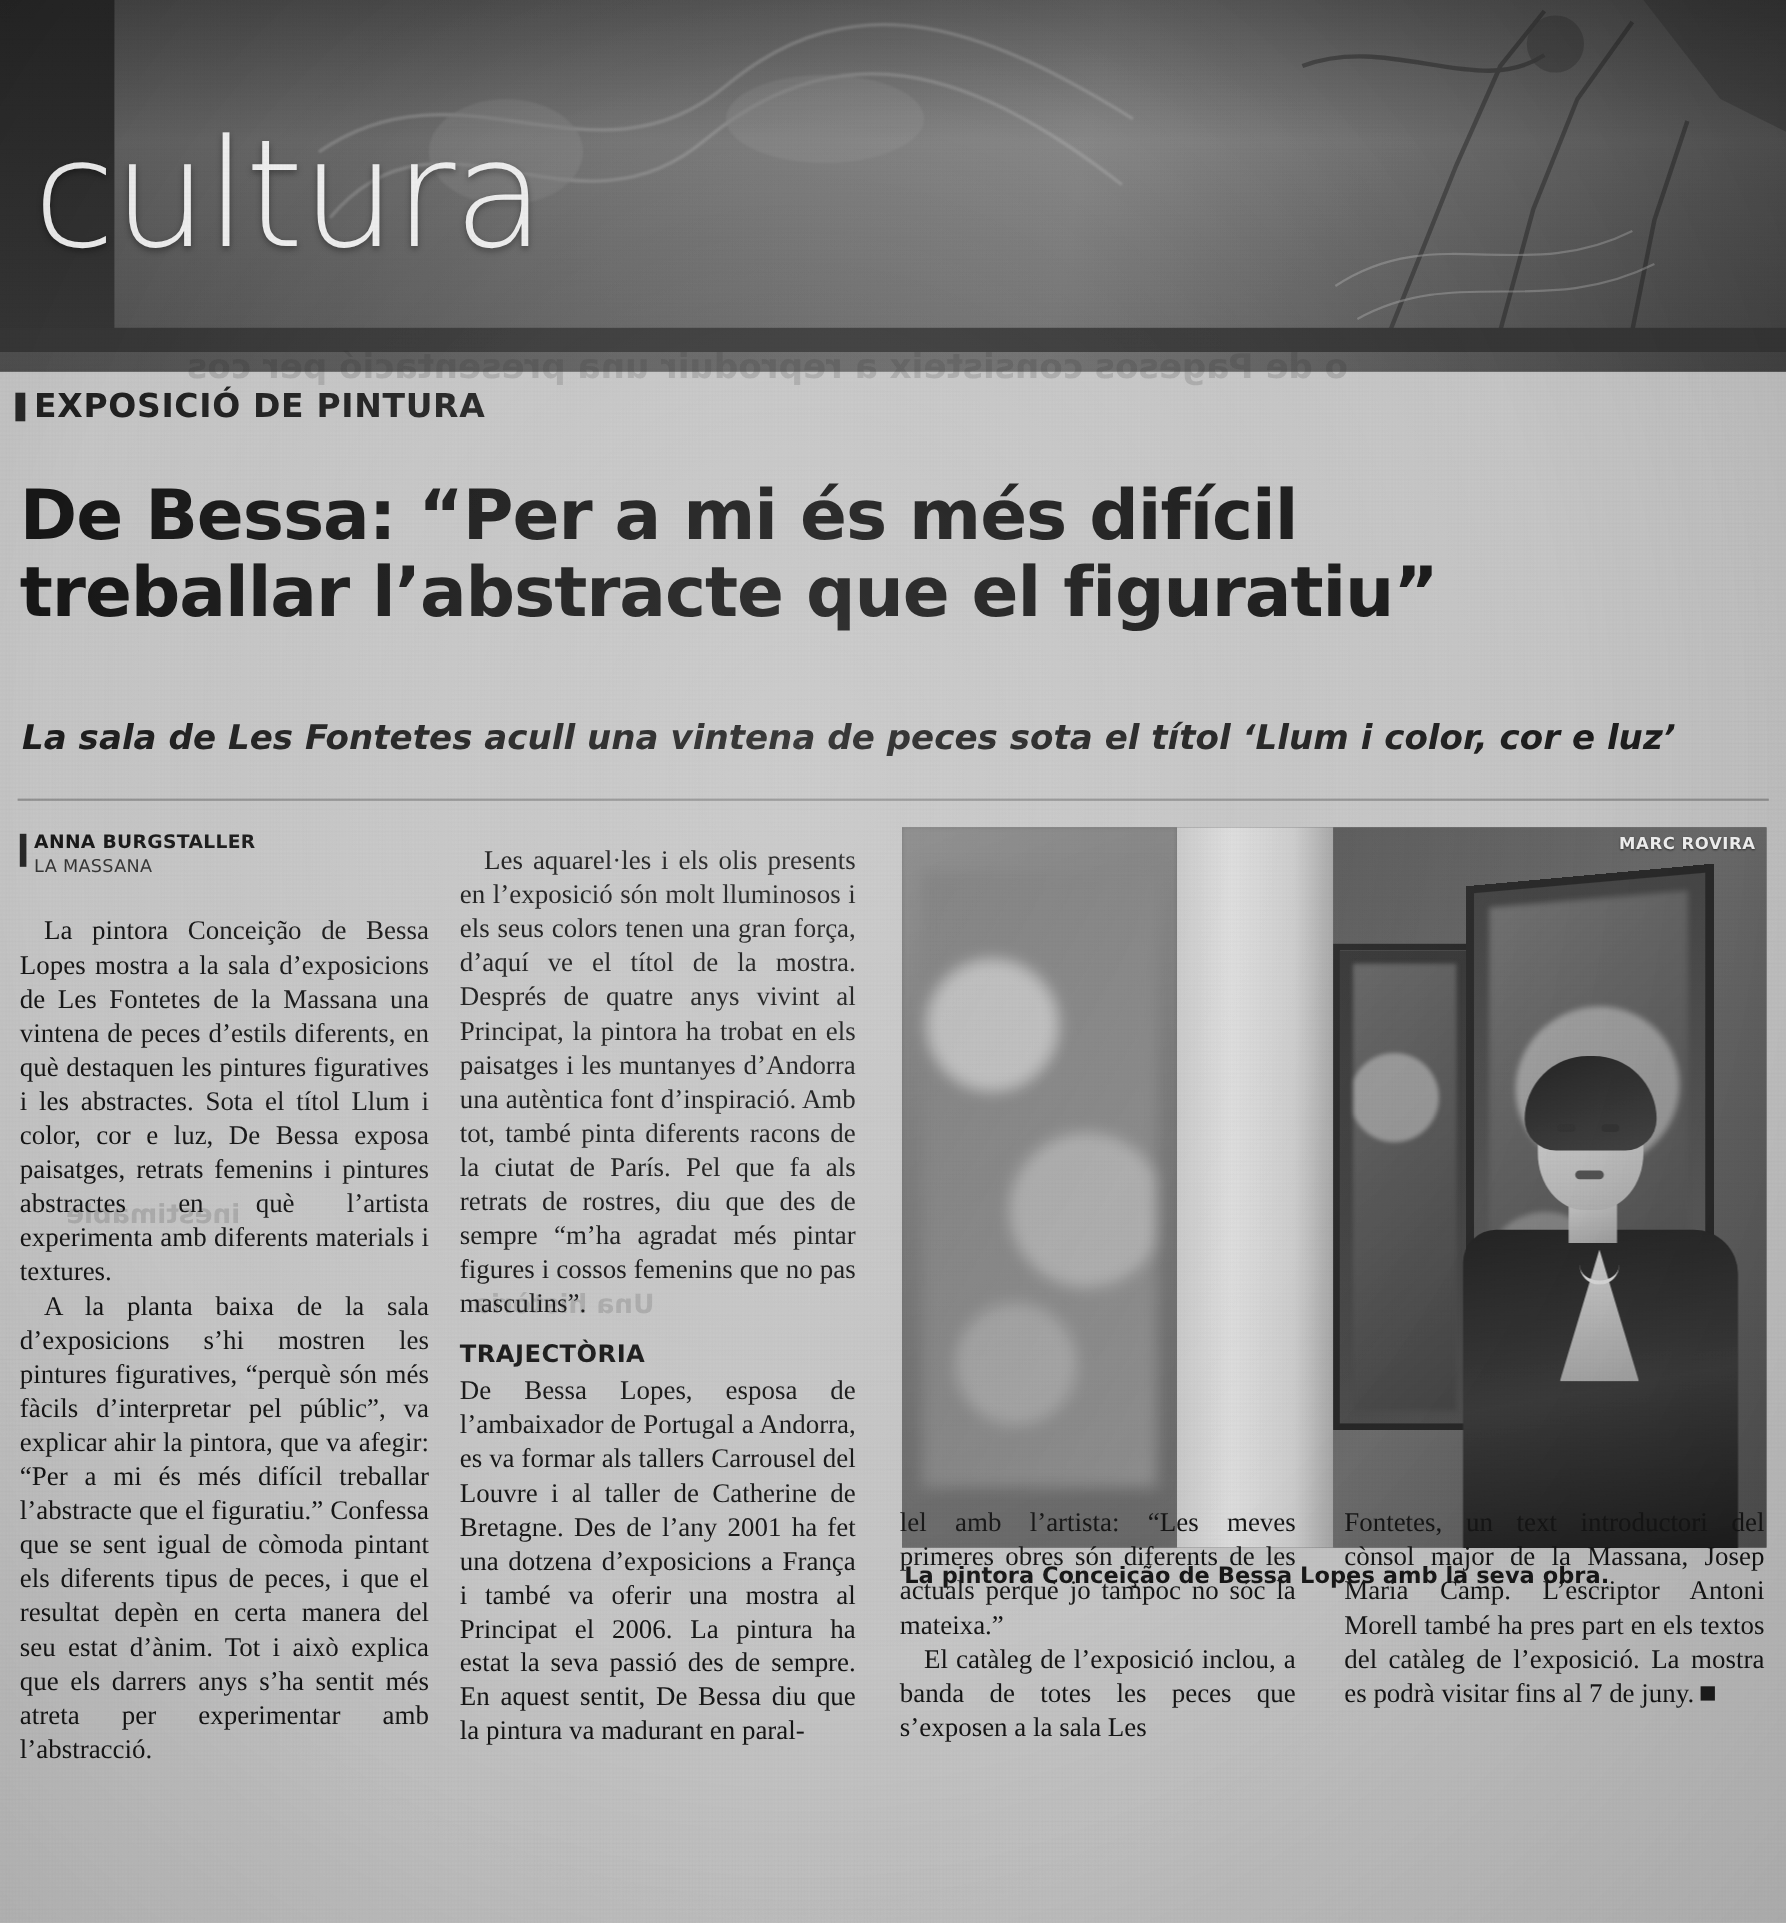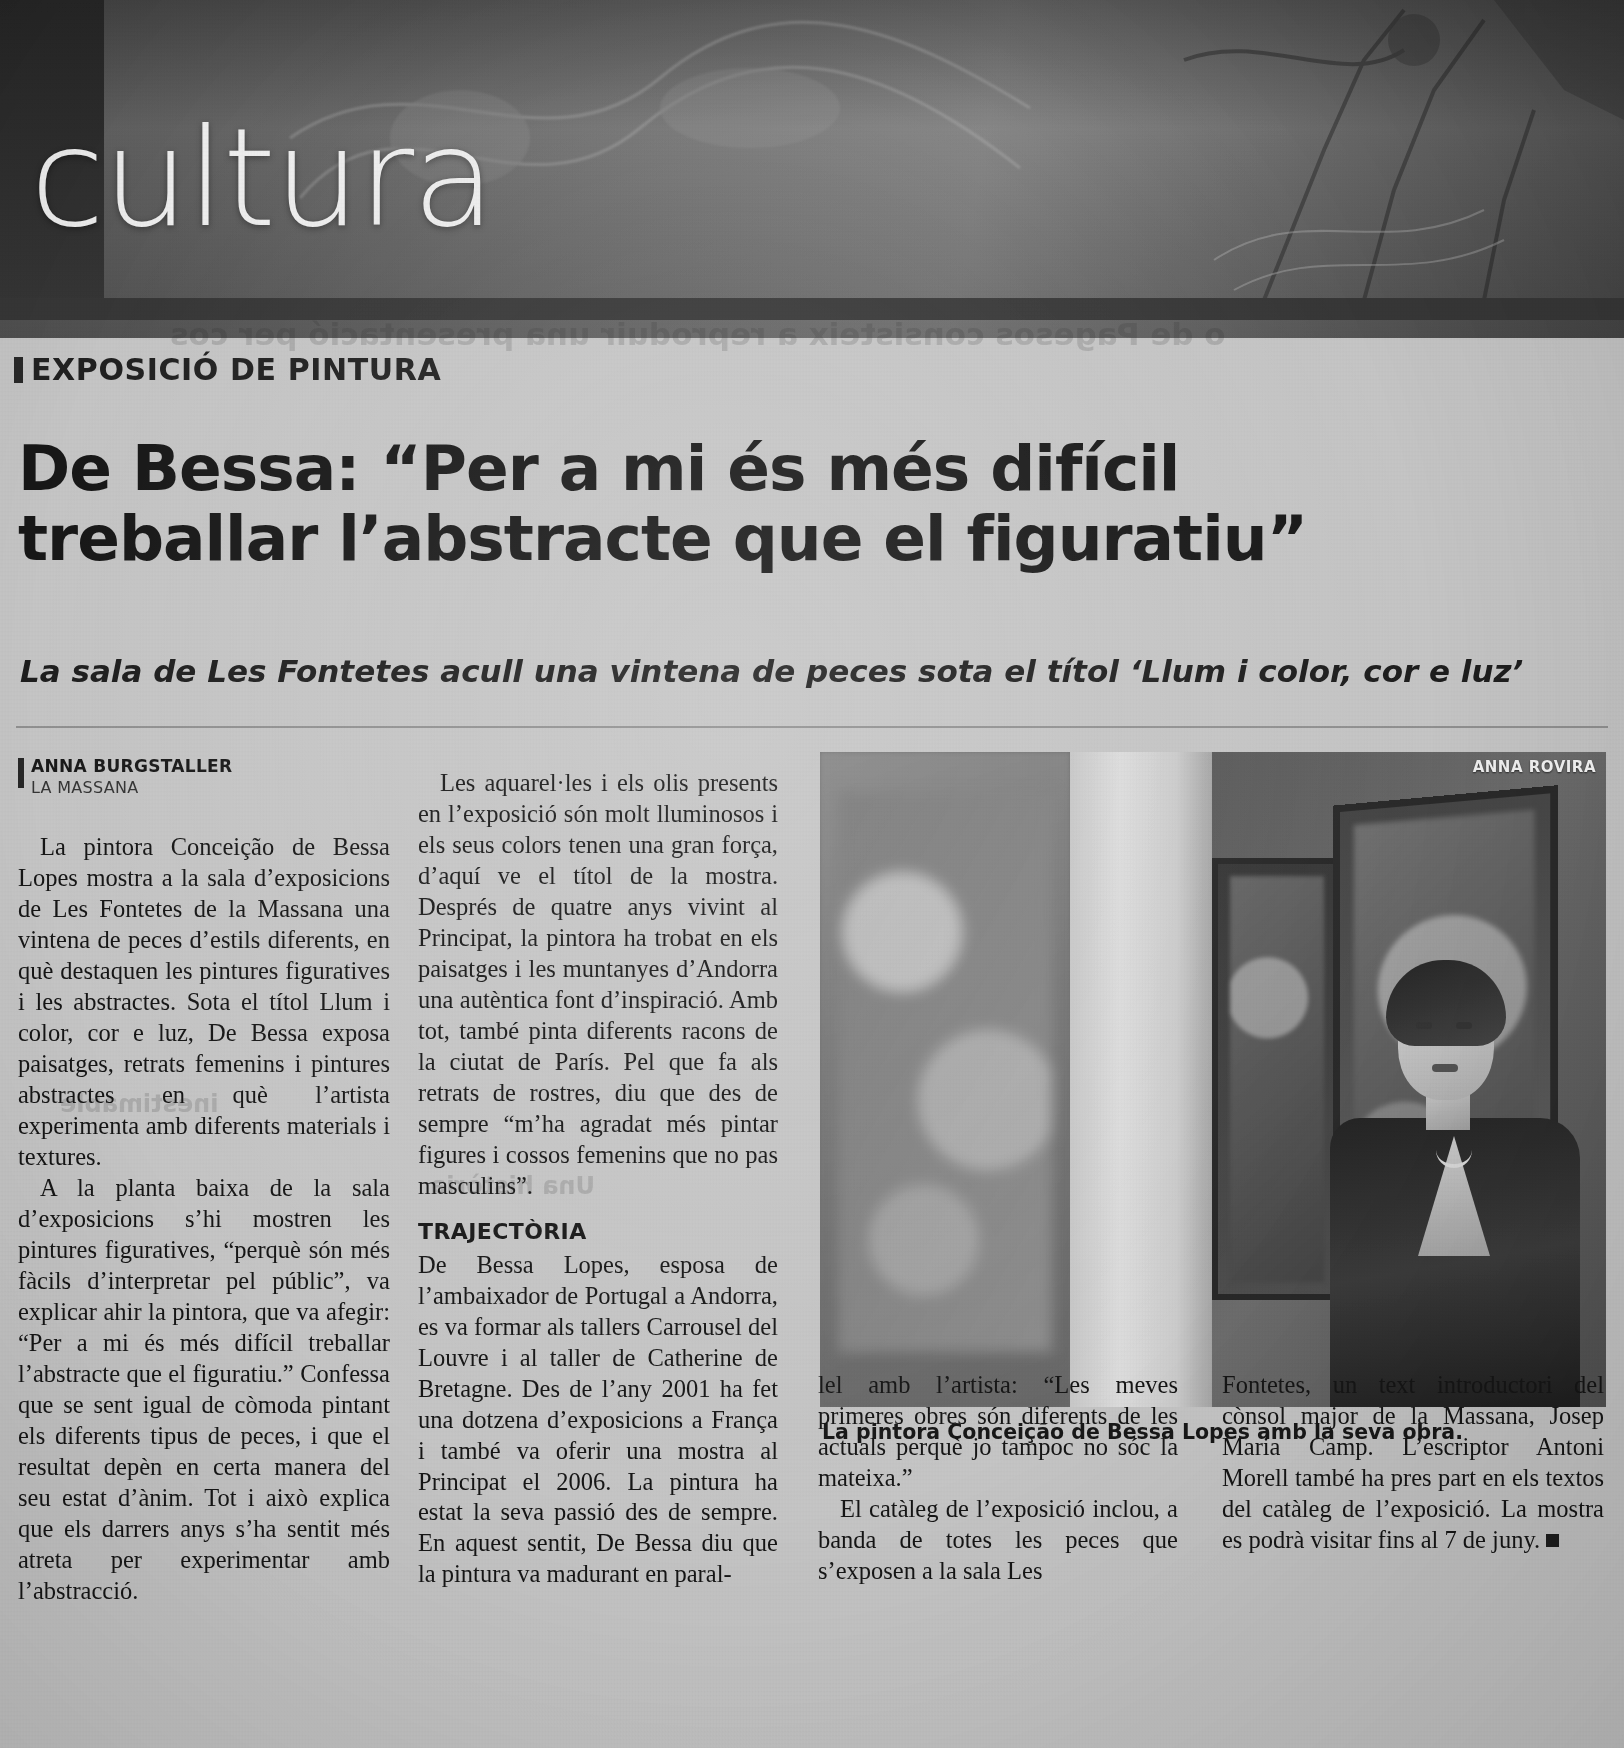--- a/index.html
+++ b/index.html
@@ -444,21 +444,21 @@
         <div class="fig-chest"></div>
         <div class="fig-neck"></div>
         <div class="fig-head"></div>
         <div class="fig-hair"></div>
         <div class="fig-eye-l"></div>
         <div class="fig-eye-r"></div>
         <div class="fig-mouth"></div>
         <div class="fig-necklace"></div>
       </div>
     </div>
-    <div class="photo-credit">ANNA ROVIRA</div>
+    <div class="photo-credit">MARC ROVIRA</div>
   </div>
 
   <div class="caption">La pintora Conceição de Bessa Lopes amb la seva obra.</div>
 
   <div class="col col3">
     <p style="text-indent:0">lel amb l’artista: “Les meves primeres obres són diferents de les actuals perquè jo tampoc no sóc la mateixa.”</p>
     <p>El catàleg de l’exposició inclou, a banda de totes les peces que s’exposen a la sala Les</p>
   </div>
 
   <div class="col col4">

